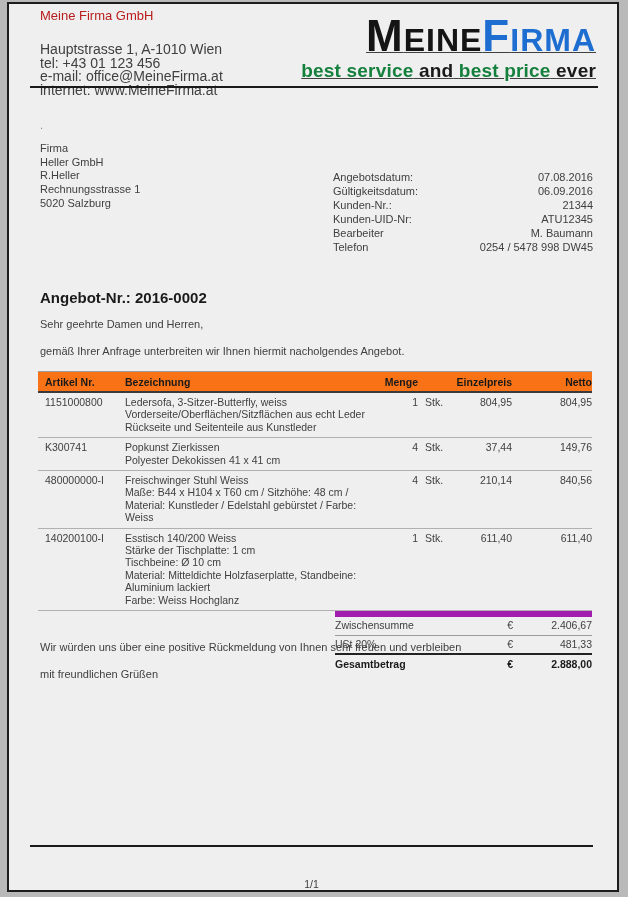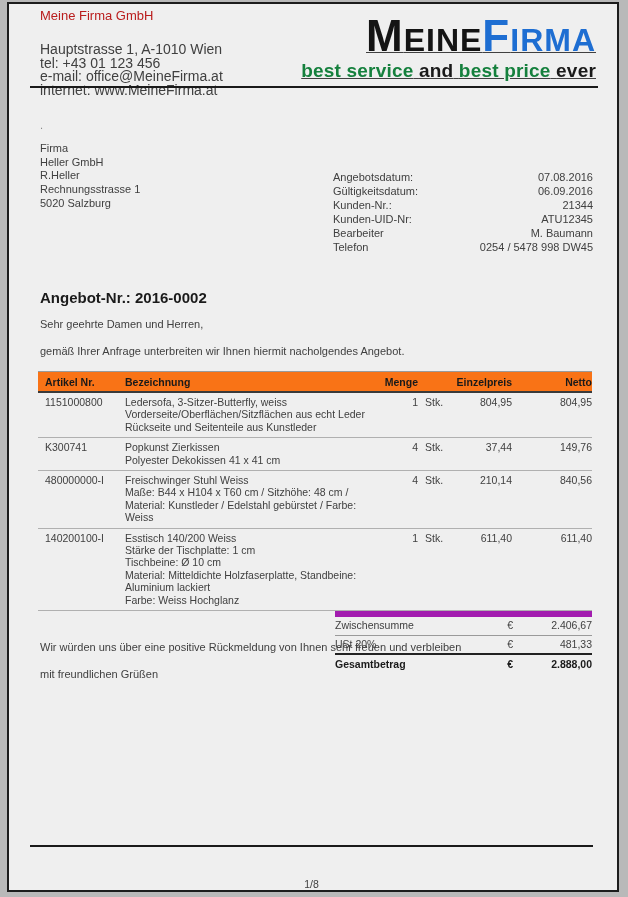--- a/index.html
+++ b/index.html
@@ -224,15 +224,15 @@
         <span class="cur">€</span>
         <span class="val">2.888,00</span>
       </div>
     </div>
   </div>
 
   <div class="abs closing1">Wir würden uns über eine positive Rückmeldung von Ihnen sehr freuen und verbleiben</div>
   <div class="abs closing2">mit freundlichen Grüßen</div>
 
   <div class="abs hrule footer-rule"></div>
-  <div class="abs page-indicator">1/8</div>
+  <div class="abs page-indicator">1/1</div>
 
 </div>
 
 </body></html>

